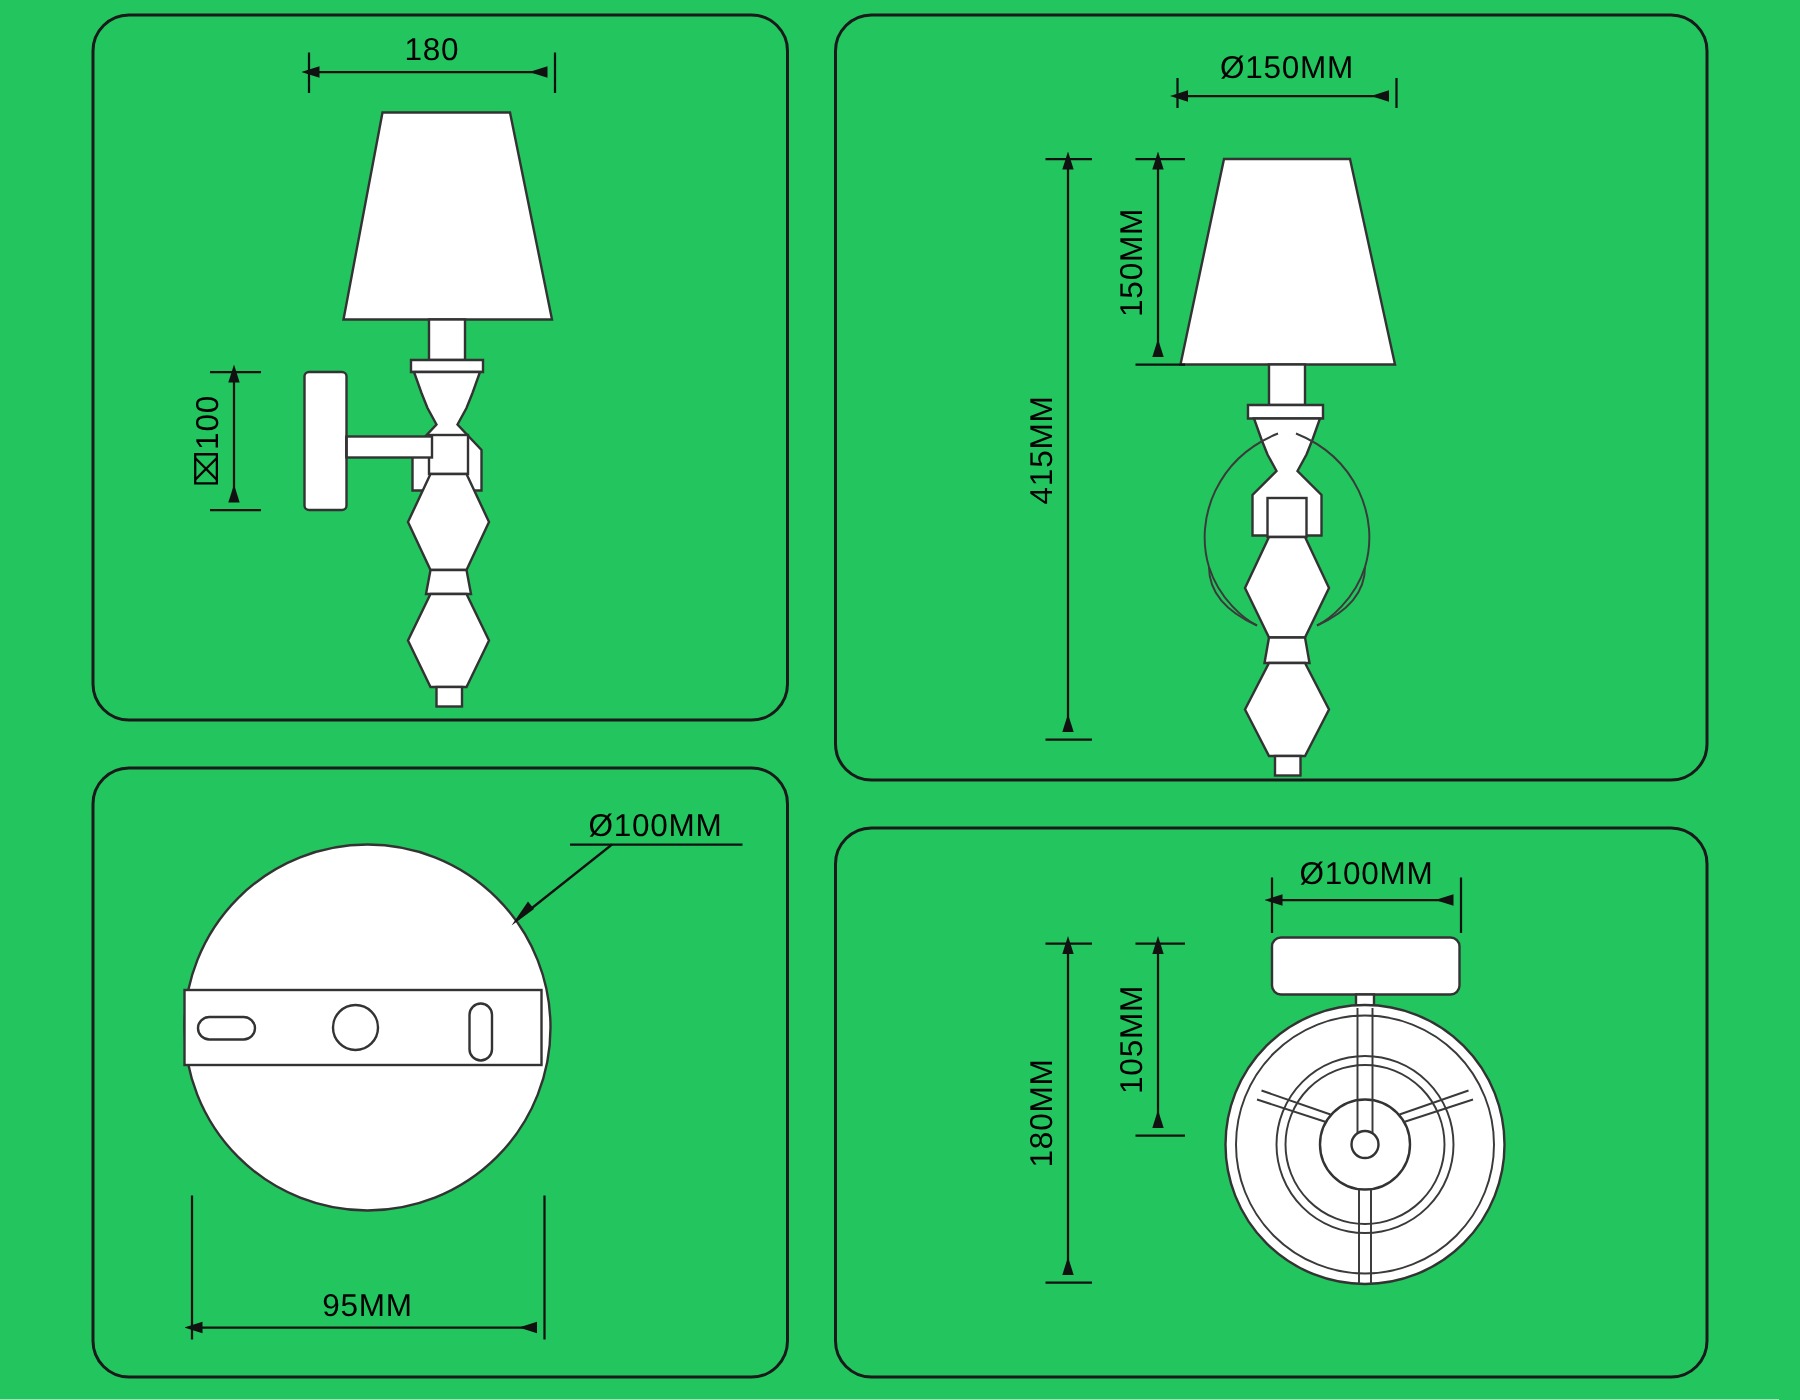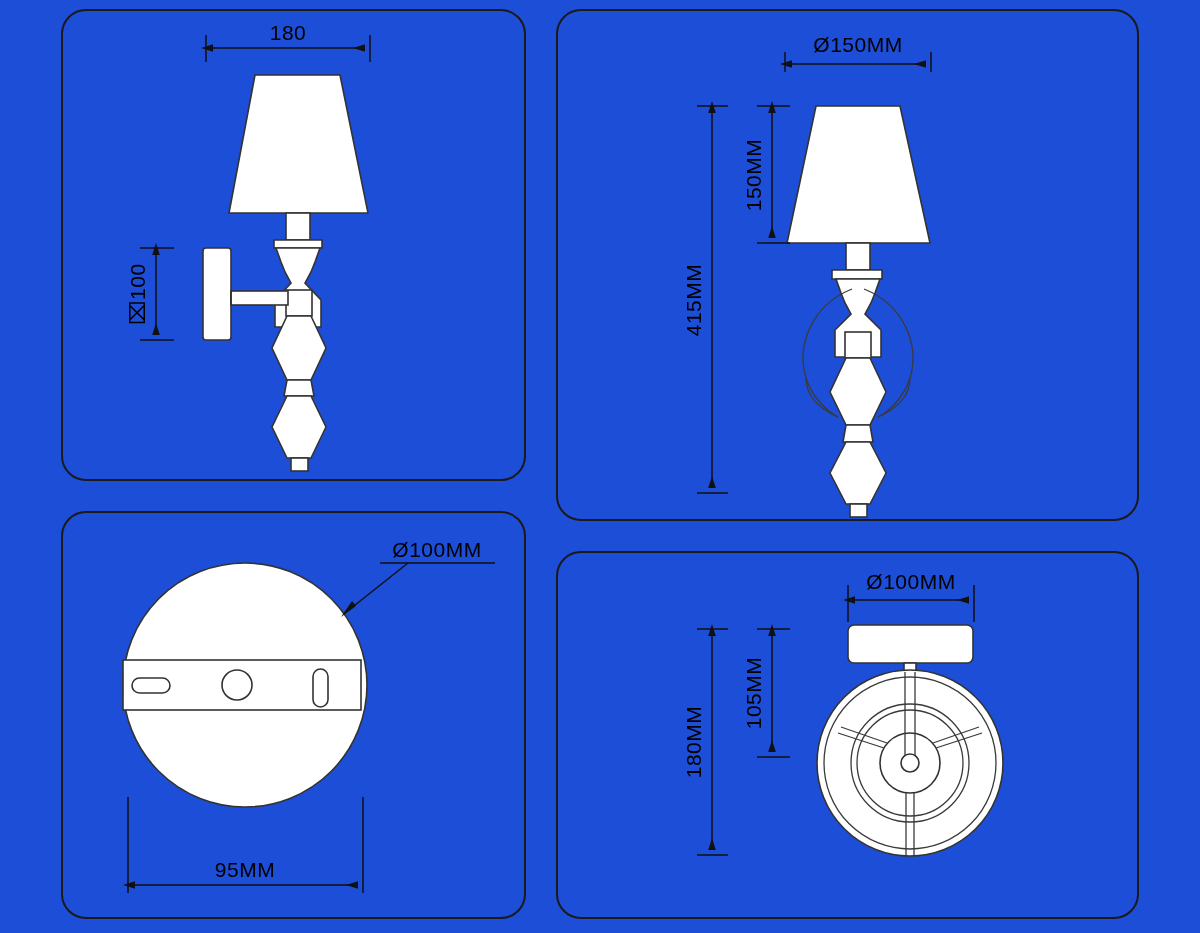--- a/index.html
+++ b/index.html
@@ -5,21 +5,21 @@
   html, body {
     margin: 0;
     padding: 0;
     background: #ffffff;
     font-family: "Liberation Sans", sans-serif;
   }
   #sheet {
     position: relative;
     width: 1200px;
     height: 933px;
-    background: #1d4ed8;
+    background: #22c55e;
     overflow: hidden;
   }
   #sheet svg {
     display: block;
   }
   .panel-frame {
     fill: none;
     stroke: #1a1a1a;
     stroke-width: 2;
   }

